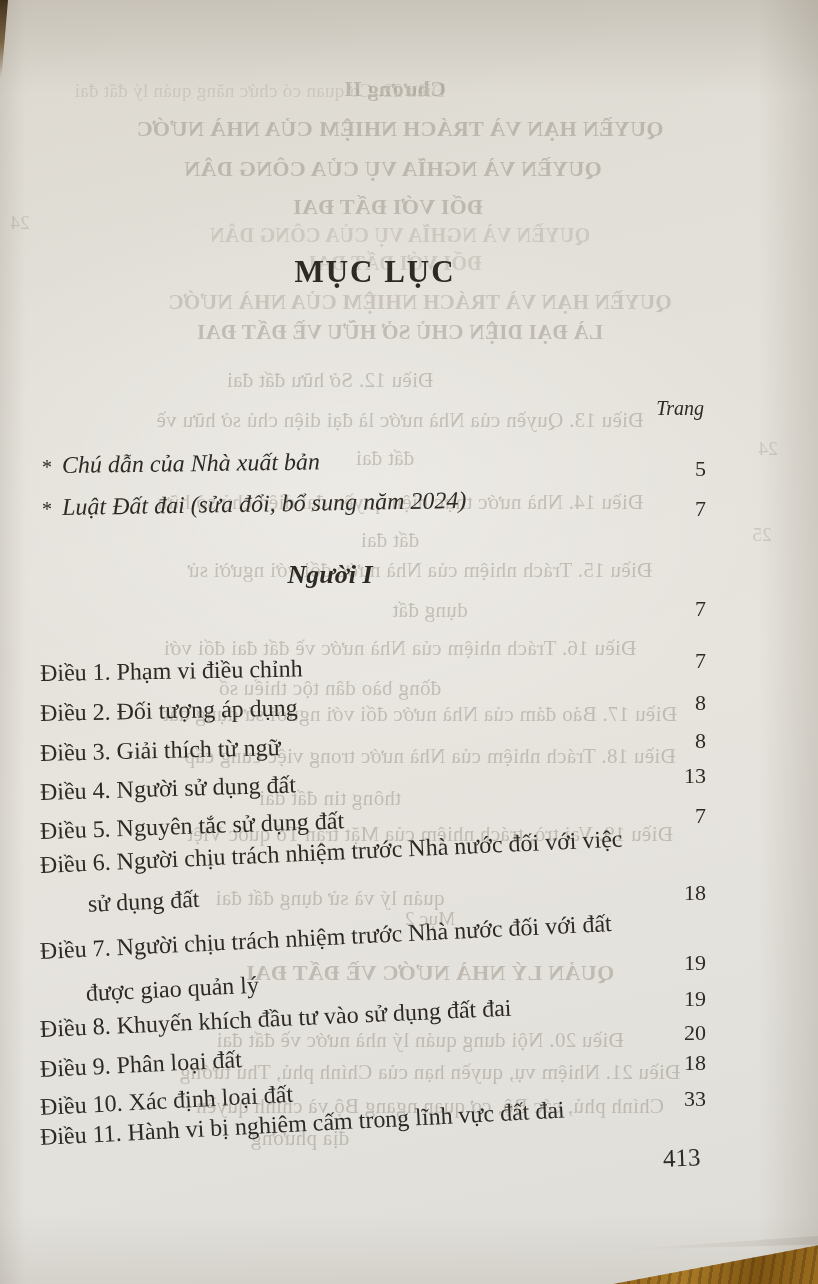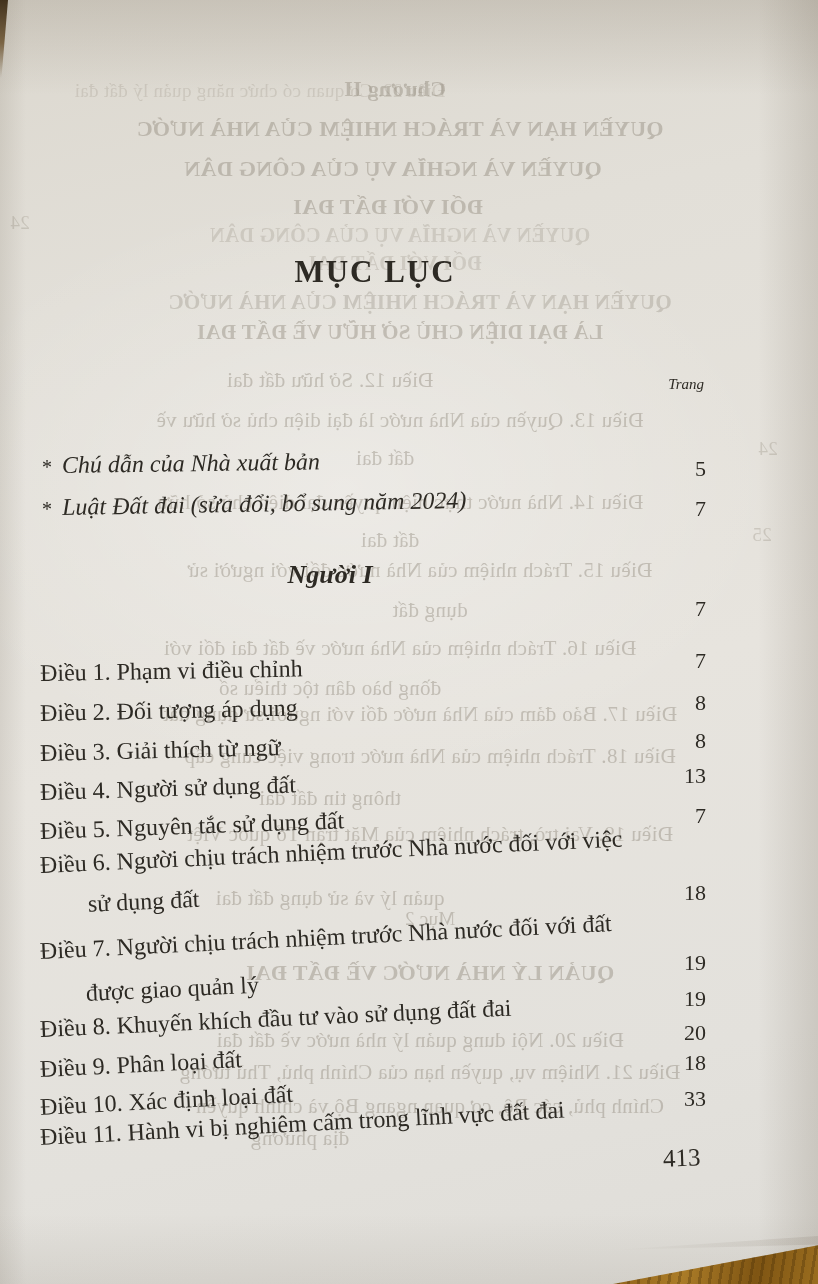--- a/index.html
+++ b/index.html
@@ -38,21 +38,21 @@
   .g{position:absolute;white-space:nowrap;
      transform:translateX(-50%) scaleX(-1);
      color:rgba(120,112,96,var(--o,0.34));
      font-size:21px;letter-spacing:.3px;}
   .gb{font-weight:bold;}
 
   
   #col{position:absolute;left:40px;top:0;width:670px;height:100%;}
   .abs{position:absolute;left:0;}
   #page-title{top:254px;width:100%;text-align:center;font-size:31px;font-weight:bold;letter-spacing:2px;}
-  #trang{top:376px;right:6px;left:auto;font-style:italic;font-size:15px;}
+  #trang{top:397px;right:6px;left:auto;font-style:italic;font-size:20px;}
   .front{height:40px;width:100%;font-style:italic;font-size:24px;}
   .front .b{position:absolute;left:2px;top:4px;font-size:20px;font-style:normal;}
   .front .t{display:inline-block;margin-left:22px;transform:rotate(var(--tilt,0deg));transform-origin:0 50%;}
   .front .pg,.row .pg{position:absolute;right:4px;top:var(--pgy,0px);font-style:normal;font-size:22px;}
   #chap-kicker{top:560px;width:580px;text-align:center;font-weight:bold;font-style:italic;font-size:26px;}
   #chap-name{top:599px;width:580px;text-align:center;font-weight:bold;font-size:27px;letter-spacing:.5px;}
   #chap-pg{top:596px;right:4px;left:auto;font-size:22px;}
   .row{height:40px;width:100%;font-size:24px;}
   .row .t{display:inline-block;white-space:nowrap;transform:rotate(var(--tilt,0deg));transform-origin:0 50%;}
   .row.cont .t{margin-left:46px;}

